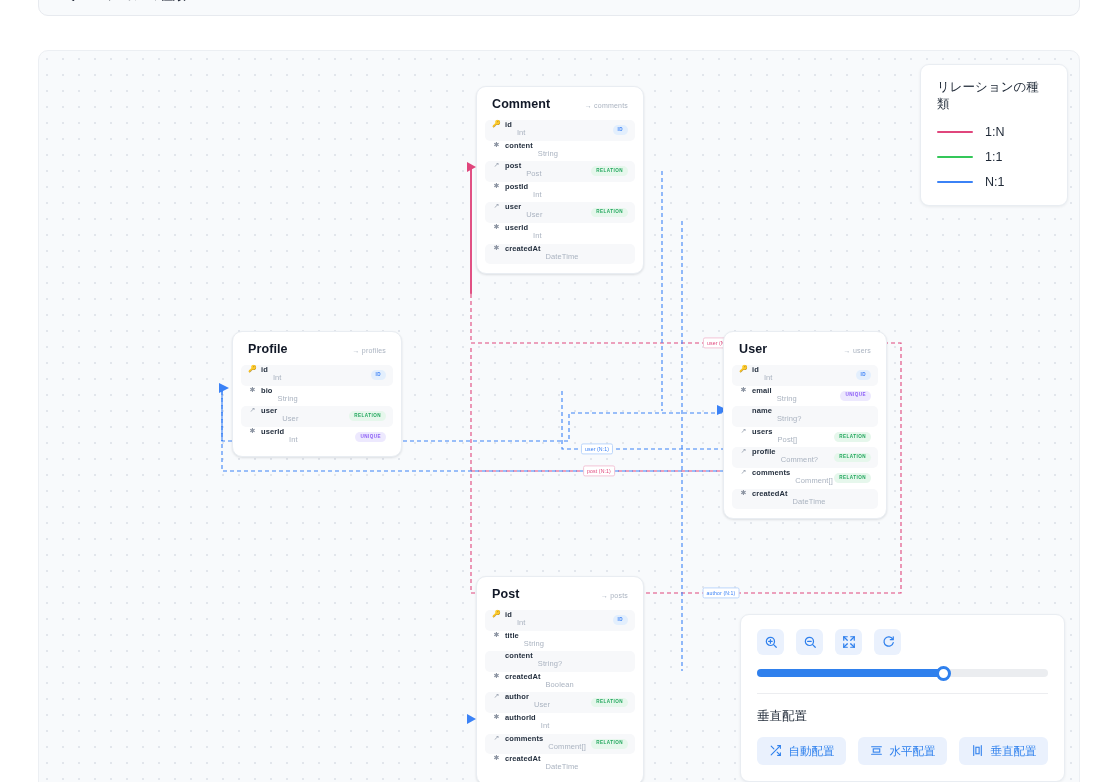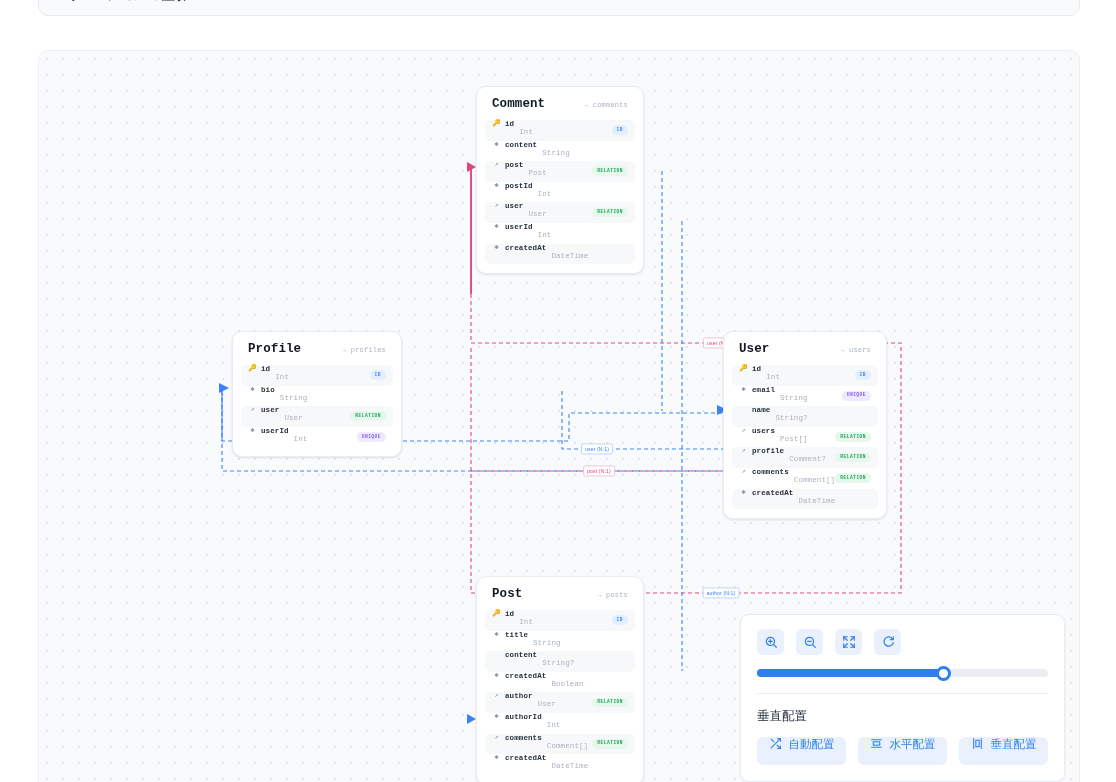--- a/index.html
+++ b/index.html
@@ -45,21 +45,20 @@
   .edge-layer { position: absolute; inset: 0; pointer-events: none; }
 
   
   .entity {
     position: absolute;
     background: #ffffff;
     border: 1px solid #e9edf2;
     border-radius: 10px;
     box-shadow: 0 1px 3px rgba(16,24,40,.07), 0 1px 2px rgba(16,24,40,.05);
     padding: 9px 8px 9px 8px;
-    font-family: Liberation Mono, monospace;
   }
   .entity-head {
     display: flex; align-items: baseline; justify-content: space-between;
     padding: 1px 7px 9px 7px;
   }
   .entity-title { font-size: 12.5px; font-weight: 700; color: #111827; letter-spacing: .1px; }
   .entity-map { font-size: 7px; color: #aab3c0; letter-spacing: .2px; }
 
   .field {
     display: flex; align-items: flex-start;
@@ -129,21 +128,21 @@
     width: 15px; height: 15px; margin-left: -7.5px; margin-top: -7.5px;
     border-radius: 50%; background: #ffffff; border: 3px solid #2f80ed;
     cursor: grab;
   }
   .divider { height: 1px; background: #ecedf0; margin: 0 0 14px 0; }
   .layout-title { font-size: 12.5px; color: #1f2937; margin-bottom: 12px; }
   .layout-row { display: flex; gap: 12px; }
   .lbtn {
     flex: 1; height: 28px; border-radius: 6px;
     background: #eaf1fd; border: none; color: #2f80ed;
-    display: flex; justify-content: center; gap: 7px;
+    display: flex; align-items: center; justify-content: center; gap: 7px;
     font-size: 11.5px; font-family: "Liberation Sans", sans-serif;
     cursor: pointer; white-space: nowrap;
   }
   .edge-label {
     position: absolute;
     font-size: 5.2px; letter-spacing: .1px;
     background: #ffffff; padding: 1.6px 3px;
     border-radius: 2px; white-space: nowrap;
     transform: translate(-50%, -50%);
   }
@@ -380,20 +379,37 @@
         <span class="f-type">Comment[]</span>
         <span class="badge relation">RELATION</span>
       </div>
       <div class="field">
         <span class="f-ico">✱</span>
         <span class="f-name">createdAt</span>
         <span class="f-type">DateTime</span>
       </div>
     </div>
 
+  <div class="legend">
+    <div class="legend-title">リレーションの種類</div>
+    <div id="legend-rows">
+        <div class="legend-row">
+          <span class="legend-line" style="background:#e0467c"></span>
+          <span class="legend-label">1:N</span>
+        </div>
+        <div class="legend-row">
+          <span class="legend-line" style="background:#34c759"></span>
+          <span class="legend-label">1:1</span>
+        </div>
+        <div class="legend-row">
+          <span class="legend-line" style="background:#3b82f6"></span>
+          <span class="legend-label">N:1</span>
+        </div>
+      </div>
+  </div>
 
   <div class="controls">
     <div class="zoom-row">
       <button class="zbtn">
         <svg width="14" height="14" viewBox="0 0 24 24" fill="none" stroke="currentColor" stroke-width="2.1" stroke-linecap="round">
           <circle cx="11" cy="11" r="7"></circle>
             <line x1="16.5" y1="16.5" x2="21" y2="21"></line>
           <line x1="11" y1="8" x2="11" y2="14"></line>
             <line x1="8" y1="11" x2="14" y2="11"></line>
         </svg>

